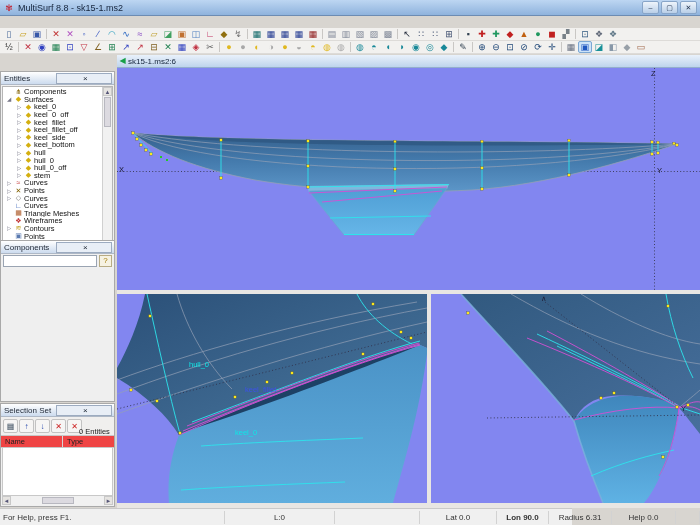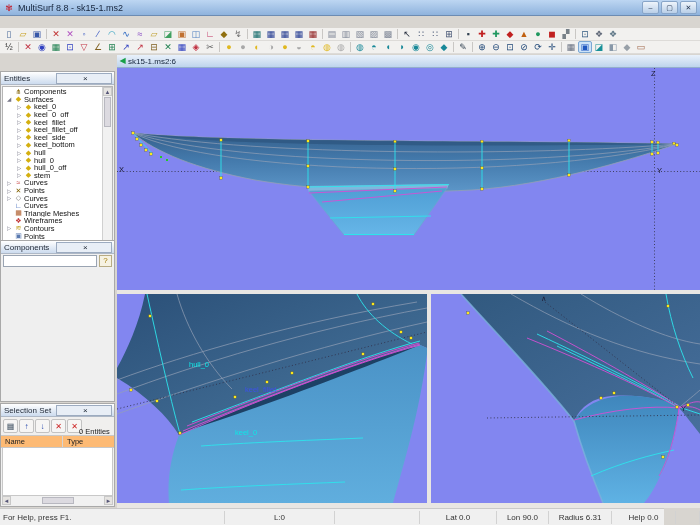--- a/index.html
+++ b/index.html
@@ -67,21 +67,21 @@
   .prop-help{width:11px;height:10px;font-size:8px;line-height:10px;text-align:center;
     color:#a07800;background:#f6f2e2;border:1px solid #b8ac84;}
   .prop-body{flex:1;background:#efefef;}
   
   #selection{top:349px;height:104px;}
   .sel-toolbar{height:16px;display:flex;align-items:center;gap:1px;padding:1px 2px;flex:none;
     background:#f0efee;}
   .selbi{width:13px;height:12px;display:inline-flex;align-items:center;justify-content:center;
     font-size:8px;background:#f6f5f4;border:1px solid #c2c2c2;border-radius:2px;flex:none;}
   .sel-count{font-size:7.5px;color:#222;padding-left:2px;}
-  .sel-cols{height:11px;display:flex;flex:none;background:#fdba74;border-top:1px solid #c8c8c8;
+  .sel-cols{height:11px;display:flex;flex:none;background:#ef4444;border-top:1px solid #c8c8c8;
     border-bottom:1px solid #c8c8c8;}
   .sel-col{font-size:7.5px;color:#222;padding-left:4px;line-height:11px;
     border-right:1px solid #d5d5d5;box-sizing:border-box;}
   .sel-list{flex:1;background:#fff;border:1px solid #c8c8c8;border-top:none;margin:0 1px;}
   .hscroll{height:9px;margin:0 1px 1px 1px;background:#f1f1f1;display:flex;flex:none;}
   .hthumb{margin:1px;width:30px;background:#dcdae0;border:1px solid #b8b8c0;flex:none;}
   .hspace{flex:1;}
   
   .mdi{position:absolute;left:117px;top:55px;width:583px;height:453px;background:#e8e6e3;}
   .mdi-title{position:absolute;left:0;top:0;width:583px;height:13px;
@@ -91,21 +91,21 @@
   .mdi-text{font-size:8px;color:#14233a;}
   .pane{position:absolute;background:#8286f0;overflow:hidden;}
   #pane-top{left:0;top:13px;width:583px;height:222px;}
   #pane-bl{left:0;top:239px;width:310px;height:209px;}
   #pane-br{left:314px;top:239px;width:269px;height:209px;}
   .axis-label{position:absolute;font-size:7.5px;color:#1c1c34;}
   .ann-cyan{position:absolute;font-size:7.5px;color:#10e6e6;}
   .ann-blue{position:absolute;font-size:7.5px;color:#3c50e8;}
   svg{display:block;}
   
-  .statusbar{position:absolute;left:0;top:508px;width:664px;height:17px;background:#f0f0f0;
+  .statusbar{position:absolute;left:0;top:508px;width:572px;height:17px;background:#f0f0f0;
     border-top:1px solid #c9c9c9;display:flex;align-items:center;box-sizing:border-box;}
   .scell{font-size:8px;color:#333;height:13px;line-height:13px;box-sizing:border-box;
     border-right:1px solid #d2d2d2;padding:0 3px;overflow:hidden;white-space:nowrap;flex:none;}
 </style>
 </head>
 <body>
 
 <div id="app">
 
   <div class="titlebar">
@@ -723,21 +723,21 @@
   <div class="statusbar">
 
       <span class="scell" style="width: 225px; text-align: left;">For Help, press F1.</span>
 
       <span class="scell" style="width: 110px; text-align: center;">L:0</span>
 
       <span class="scell" style="width: 85px; text-align: center;"></span>
 
       <span class="scell" style="width: 77px; text-align: center;">Lat 0.0</span>
 
-      <span class="scell" style="width: 52px; text-align: center;">Lon 90.0</span>
+      <span class="scell" style="width: 52px; text-align: center; font-weight: bold;">Lon 90.0</span>
 
       <span class="scell" style="width: 63px; text-align: center;">Radius 6.31</span>
 
       <span class="scell" style="width: 64px; text-align: center;">Help 0.0</span>
 
       <span class="scell" style="width: 24px; text-align: center;"></span>
     </div>
 
 </div>
 

